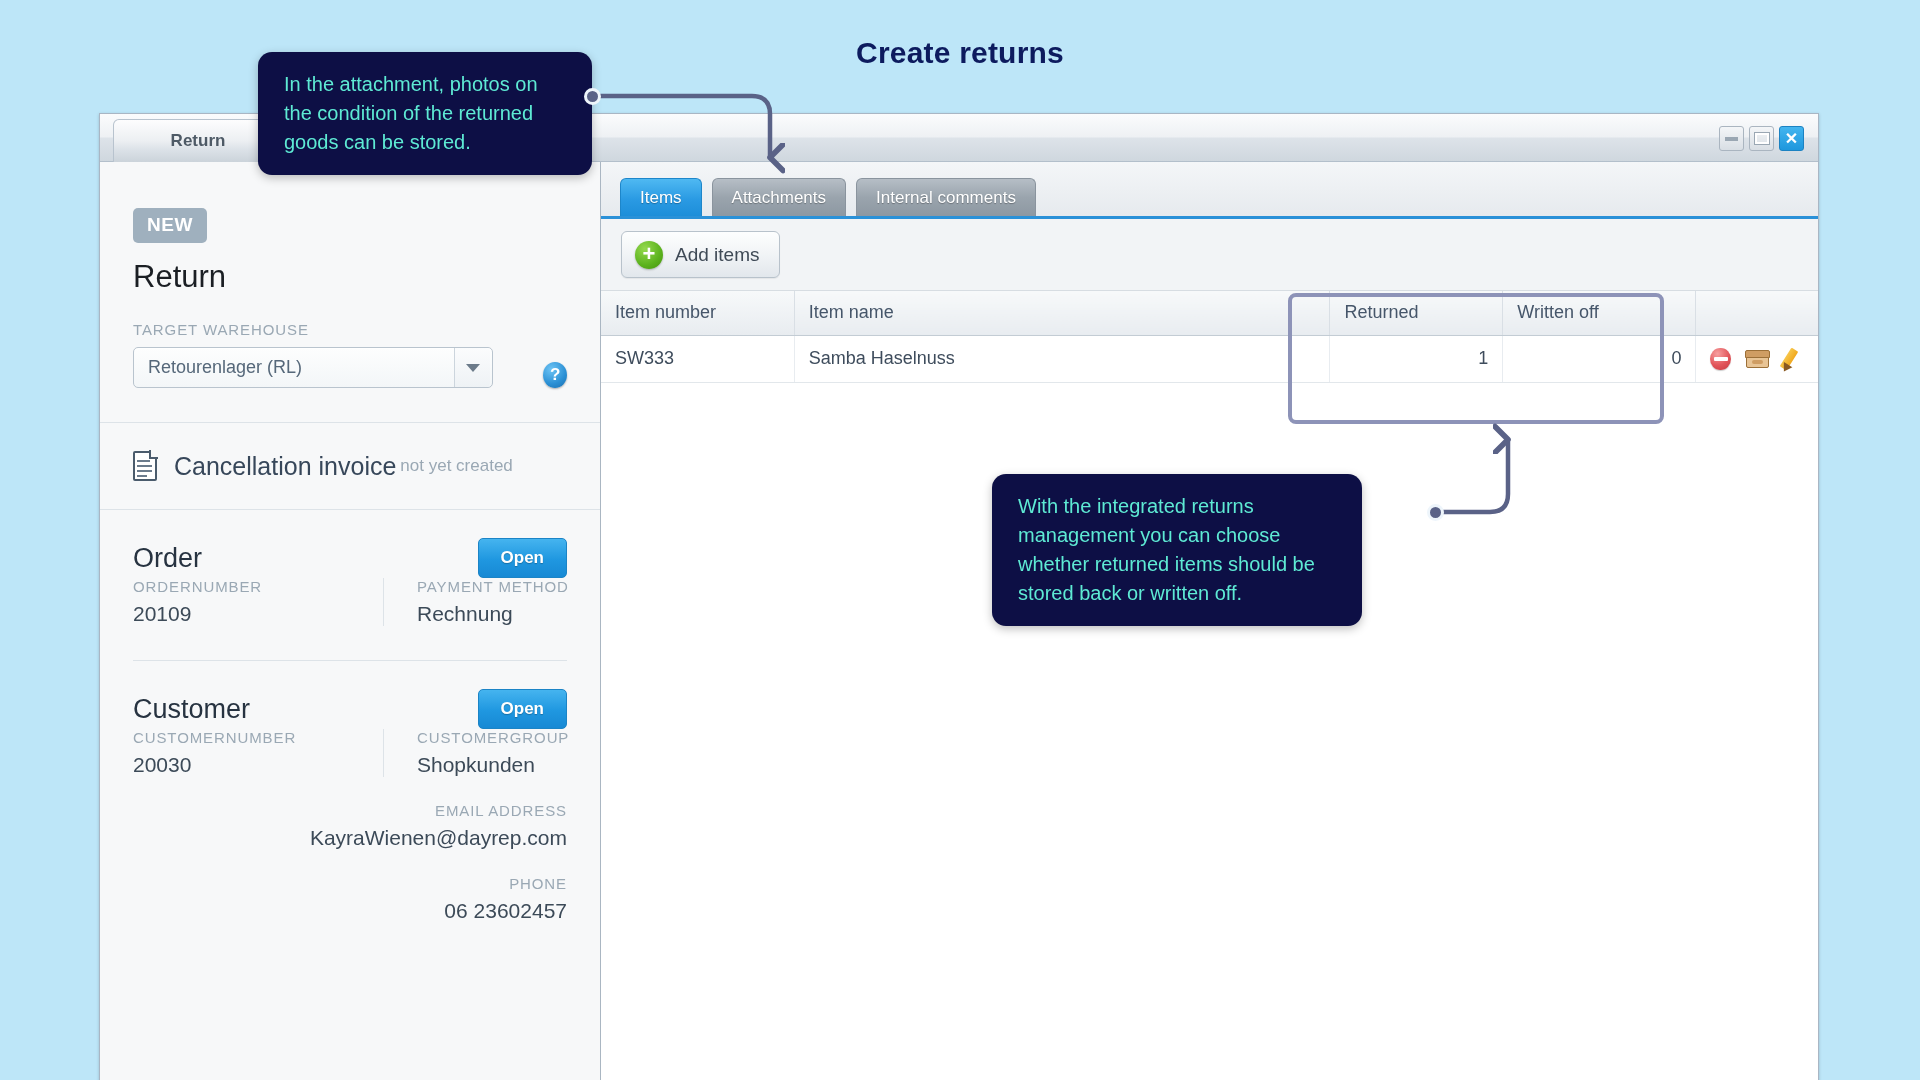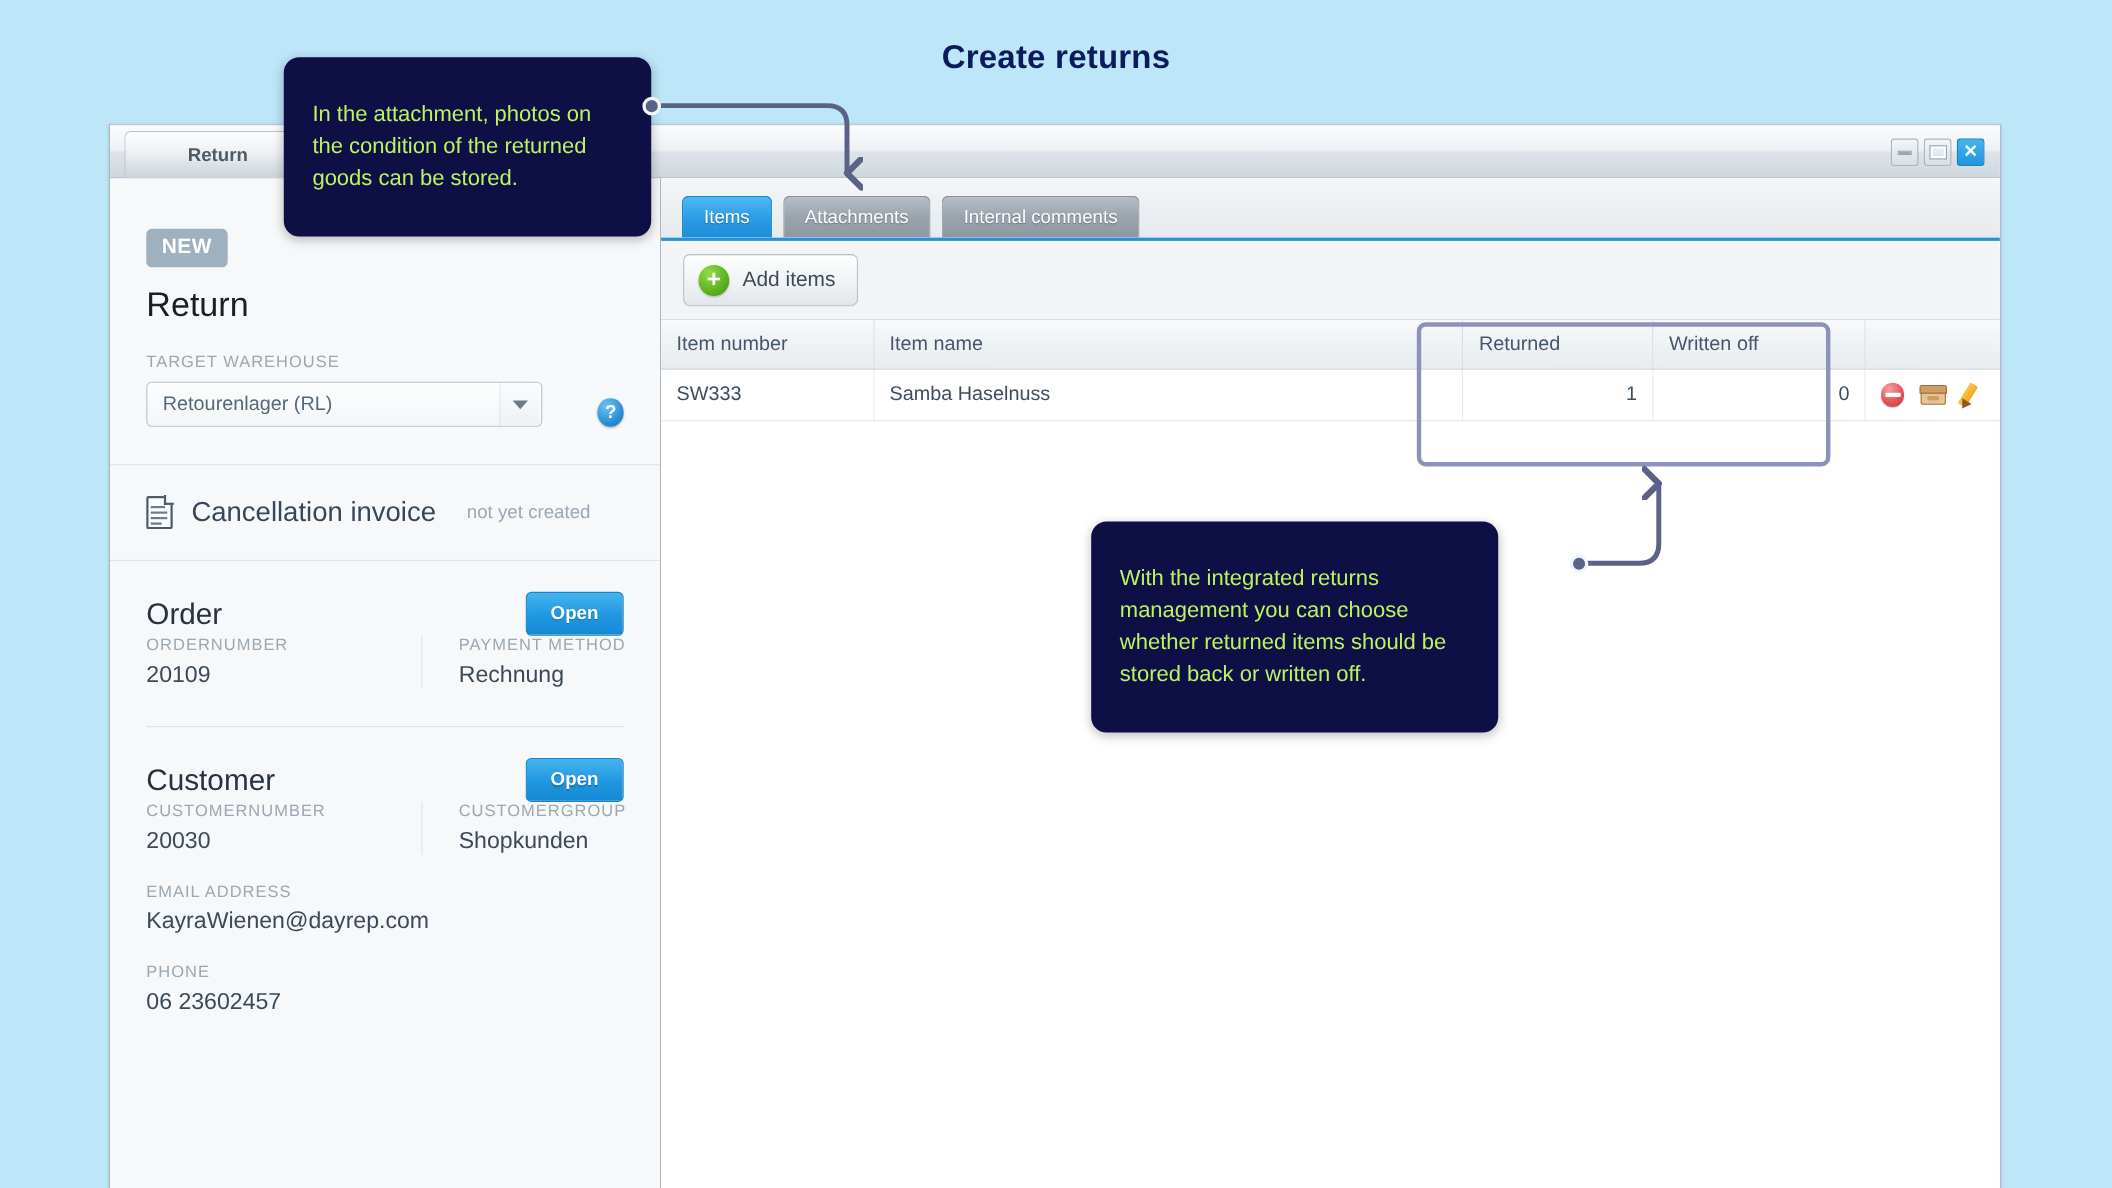--- a/index.html
+++ b/index.html
@@ -112,38 +112,38 @@
   .doc-icon .page {
     position:absolute; inset:0; border: 2px solid #4a5b6c; border-radius: 2px;
     background: #fff;
   }
   .doc-icon .corner {
     position:absolute; right:-1px; top:-1px; width:9px;height:9px;
     background:#f7f8f9; border-left:2px solid #4a5b6c; border-bottom:2px solid #4a5b6c;
   }
   .doc-icon .line { position:absolute; left:4px; height:2px; background:#6b7b8c; }
   .inv-title { font-size: 25px; color: #37475a; margin-left: 17px; }
-  .inv-status { font-size: 17px; color: #9aa8b4; margin-left: 28px; }
+  .inv-status { font-size: 17px; color: #9aa8b4; margin-left: 4px; }
 
   .sec-head { display: flex; align-items: center; justify-content: space-between; padding-top: 28px; }
   .sec-title { font-size: 27px; color: #273341; font-weight: normal; }
   .btn-open {
     background: linear-gradient(to bottom,#45b4ef 0%, #1f97e0 55%, #1789d4 100%);
     color: #fff; font-size: 17px; font-weight: bold;
     padding: 9px 22px; border-radius: 5px;
     border: 1px solid #1b84c6;
     text-shadow: 0 1px 1px rgba(0,0,0,.25);
   }
   .kv-grid { display: flex; }
   .kv-col { flex: 0 0 250px; }
   .kv-col.second { border-left: 1px solid #dde3e8; padding-left: 33px; flex: 0 0 auto; }
   .kv-label { font-size: 15px; color: #9aa8b4; letter-spacing: .9px; text-transform: uppercase; }
   .kv-value { font-size: 21px; color: #3c4a58; margin-top: 7px; }
   .cust-name { font-size: 24px; font-weight: bold; color: #2f3e4d; margin-top: 28px; }
-  .kv-stack { margin-top: 25px; }
+  .kv-stack { margin-top: 25px; text-align: right; }
   .kv-stack .kv-label { margin-top: 0; }
 
   
   .tabbar {
     position: relative; height: 57px;
     background: linear-gradient(to bottom,#f4f6f8,#e6eaee);
     padding-left: 19px; display: flex; align-items: flex-end; gap: 10px;
     border-bottom: 3px solid #2a91d8;
   }
   .tab {
@@ -229,23 +229,23 @@
   .col-highlight {
     position: absolute; left: 687px; top: 2px;
     width: 376px; height: 131px;
     border: 4px solid #8d93b8; border-radius: 8px;
     pointer-events: none;
   }
 
   
   .callout {
     position: absolute;
-    background: #0d0f45; color: #bef264;
+    background: #0d0f45; color: #5eead4;
     border-radius: 14px;
-    padding: 38px 26px;
+    padding: 18px 26px;
     font-size: 20px; line-height: 1.45;
     box-shadow: 0 3px 10px rgba(0,0,0,.25);
   }
   #callout-1 { left: 258px; top: 52px; width: 334px; }
   #callout-2 { left: 992px; top: 474px; width: 370px; }
 
   .anchor-dot {
     position: absolute; width: 17px; height: 17px; border-radius: 50%;
     background: #5a6287; border: 3px solid #eef5fb;
   }

